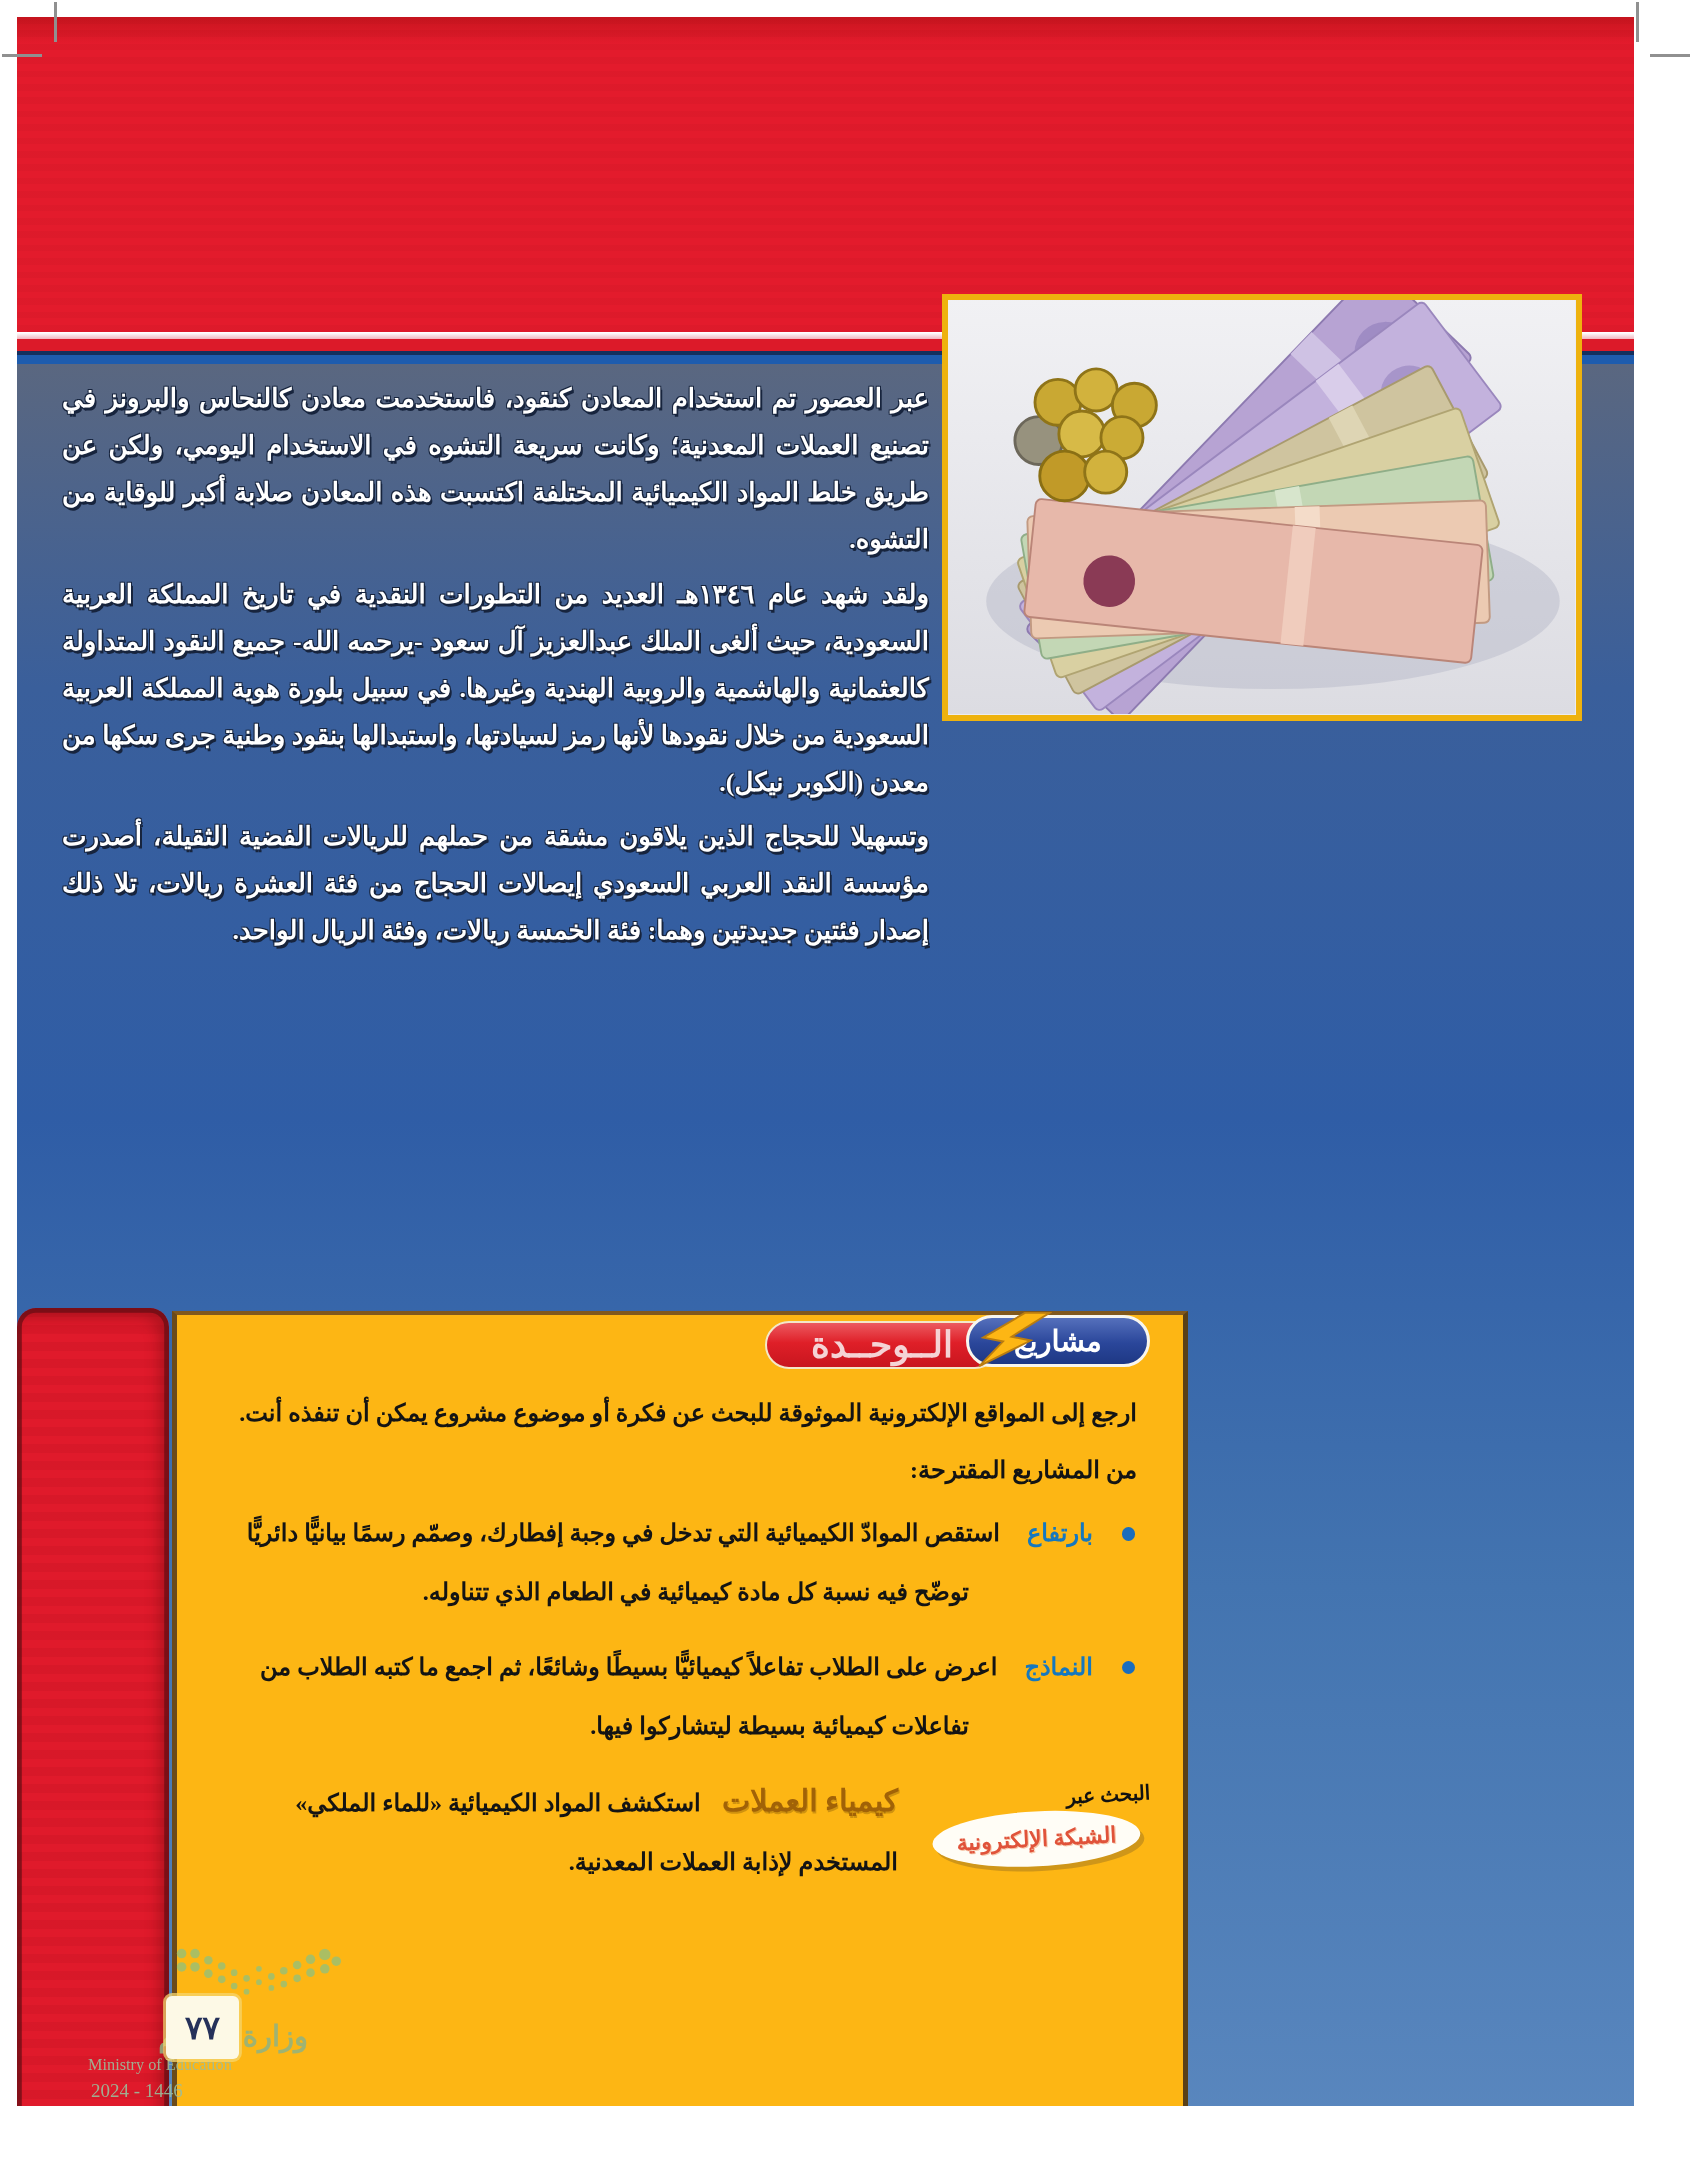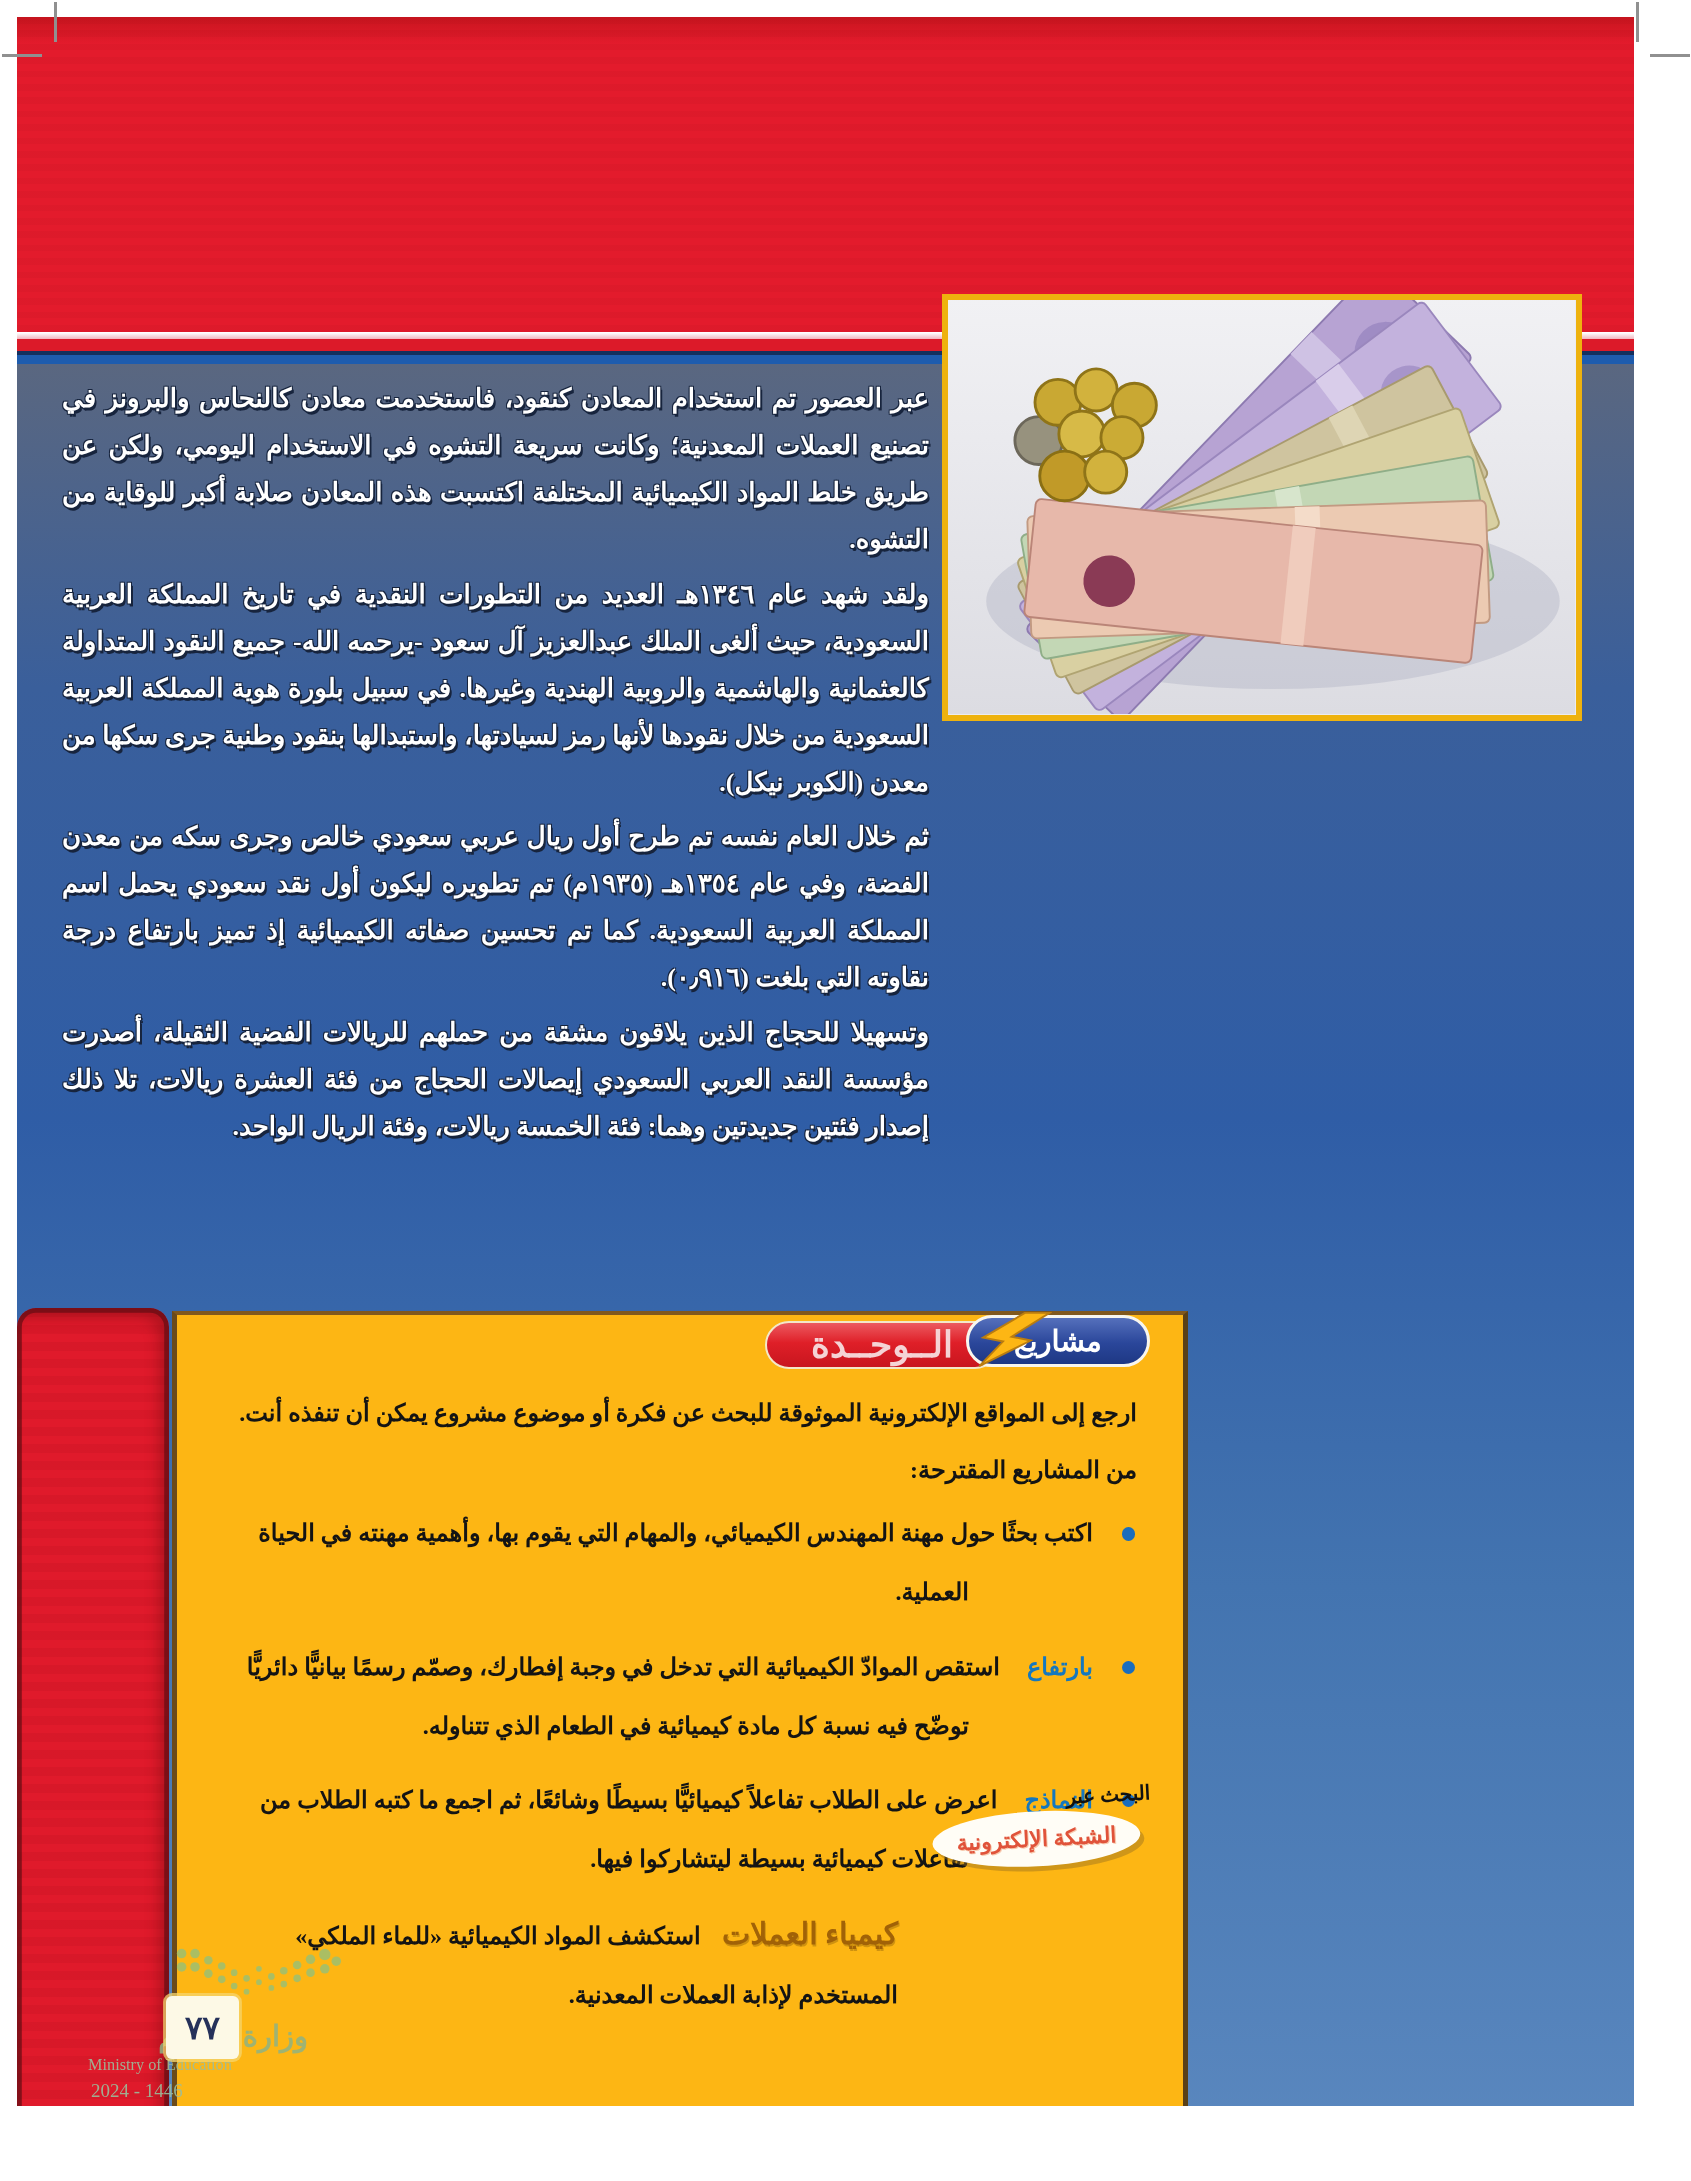--- a/index.html
+++ b/index.html
@@ -207,21 +207,20 @@
         <circle cx="32" cy="12" r="22" fill="#cbab35" stroke="#8f7418" stroke-width="3"></circle>
         <circle cx="-28" cy="52" r="26" fill="#c19a28" stroke="#8a6f14" stroke-width="3"></circle>
         <circle cx="15" cy="48" r="22" fill="#d2b23d" stroke="#8f7418" stroke-width="3"></circle>
       </g>
     </svg>
   </div>
 
   <div class="article">
     <p>عبر العصور تم استخدام المعادن كنقود، فاستخدمت معادن كالنحاس والبرونز في تصنيع العملات المعدنية؛ وكانت سريعة التشوه في الاستخدام اليومي، ولكن عن طريق خلط المواد الكيميائية المختلفة اكتسبت هذه المعادن صلابة أكبر للوقاية من التشوه.</p>
     <p>ولقد شهد عام ١٣٤٦هـ العديد من التطورات النقدية في تاريخ المملكة العربية السعودية، حيث ألغى الملك عبدالعزيز آل سعود -يرحمه الله- جميع النقود المتداولة كالعثمانية والهاشمية والروبية الهندية وغيرها. في سبيل بلورة هوية المملكة العربية السعودية من خلال نقودها لأنها رمز لسيادتها، واستبدالها بنقود وطنية جرى سكها من معدن (الكوبر نيكل).</p>
-    <p>ثم خلال العام نفسه تم طرح أول ريال عربي سعودي خالص وجرى سكه من معدن الفضة، وفي عام ١٣٥٤هـ (١٩٣٥م) تم تطويره ليكون أول نقد سعودي يحمل اسم المملكة العربية السعودية. كما تم تحسين صفاته الكيميائية إذ تميز بارتفاع درجة نقاوته التي بلغت (٠٫٩١٦).</p>
     <p>وتسهيلا للحجاج الذين يلاقون مشقة من حملهم للريالات الفضية الثقيلة، أصدرت مؤسسة النقد العربي السعودي إيصالات الحجاج من فئة العشرة ريالات، تلا ذلك إصدار فئتين جديدتين وهما: فئة الخمسة ريالات، وفئة الريال الواحد.</p>
   </div>
 
   <div class="red-panel"></div>
 
   <div class="projects-box"></div>
 
   <div class="pill pill-red">
     <span>الــوحــدة</span>
   </div>
@@ -229,24 +228,20 @@
     <path d="M50 2 L6 28 L27 32 L2 58 L56 31 L36 27 L76 2 Z" fill="#fdb614" stroke="#b97c10" stroke-width="2"></path>
   </svg>
   <div class="pill pill-blue">
     <span>مشاريع</span>
   </div>
 
   <div class="projects-text">
     <p class="intro">ارجع إلى المواقع الإلكترونية الموثوقة للبحث عن فكرة أو موضوع مشروع يمكن أن تنفذه أنت.</p>
     <p class="subheading">من المشاريع المقترحة:</p>
     <ul>
-      <li>
-        <span class="bullet-dot"></span>
-        <span>اكتب بحثًا حول مهنة المهندس الكيميائي، والمهام التي يقوم بها، وأهمية مهنته في الحياة العملية.</span>
-      </li>
       <li>
         <span class="bullet-dot"></span>
         <span class="keyword">بارتفاع</span>
         <span>استقص الموادّ الكيميائية التي تدخل في وجبة إفطارك، وصمّم رسمًا بيانيًّا دائريًّا توضّح فيه نسبة كل مادة كيميائية في الطعام الذي تتناوله.</span>
       </li>
       <li>
         <span class="bullet-dot"></span>
         <span class="keyword">النماذج</span>
         <span>اعرض على الطلاب تفاعلاً كيميائيًّا بسيطًا وشائعًا، ثم اجمع ما كتبه الطلاب من تفاعلات كيميائية بسيطة ليتشاركوا فيها.</span>
       </li>

